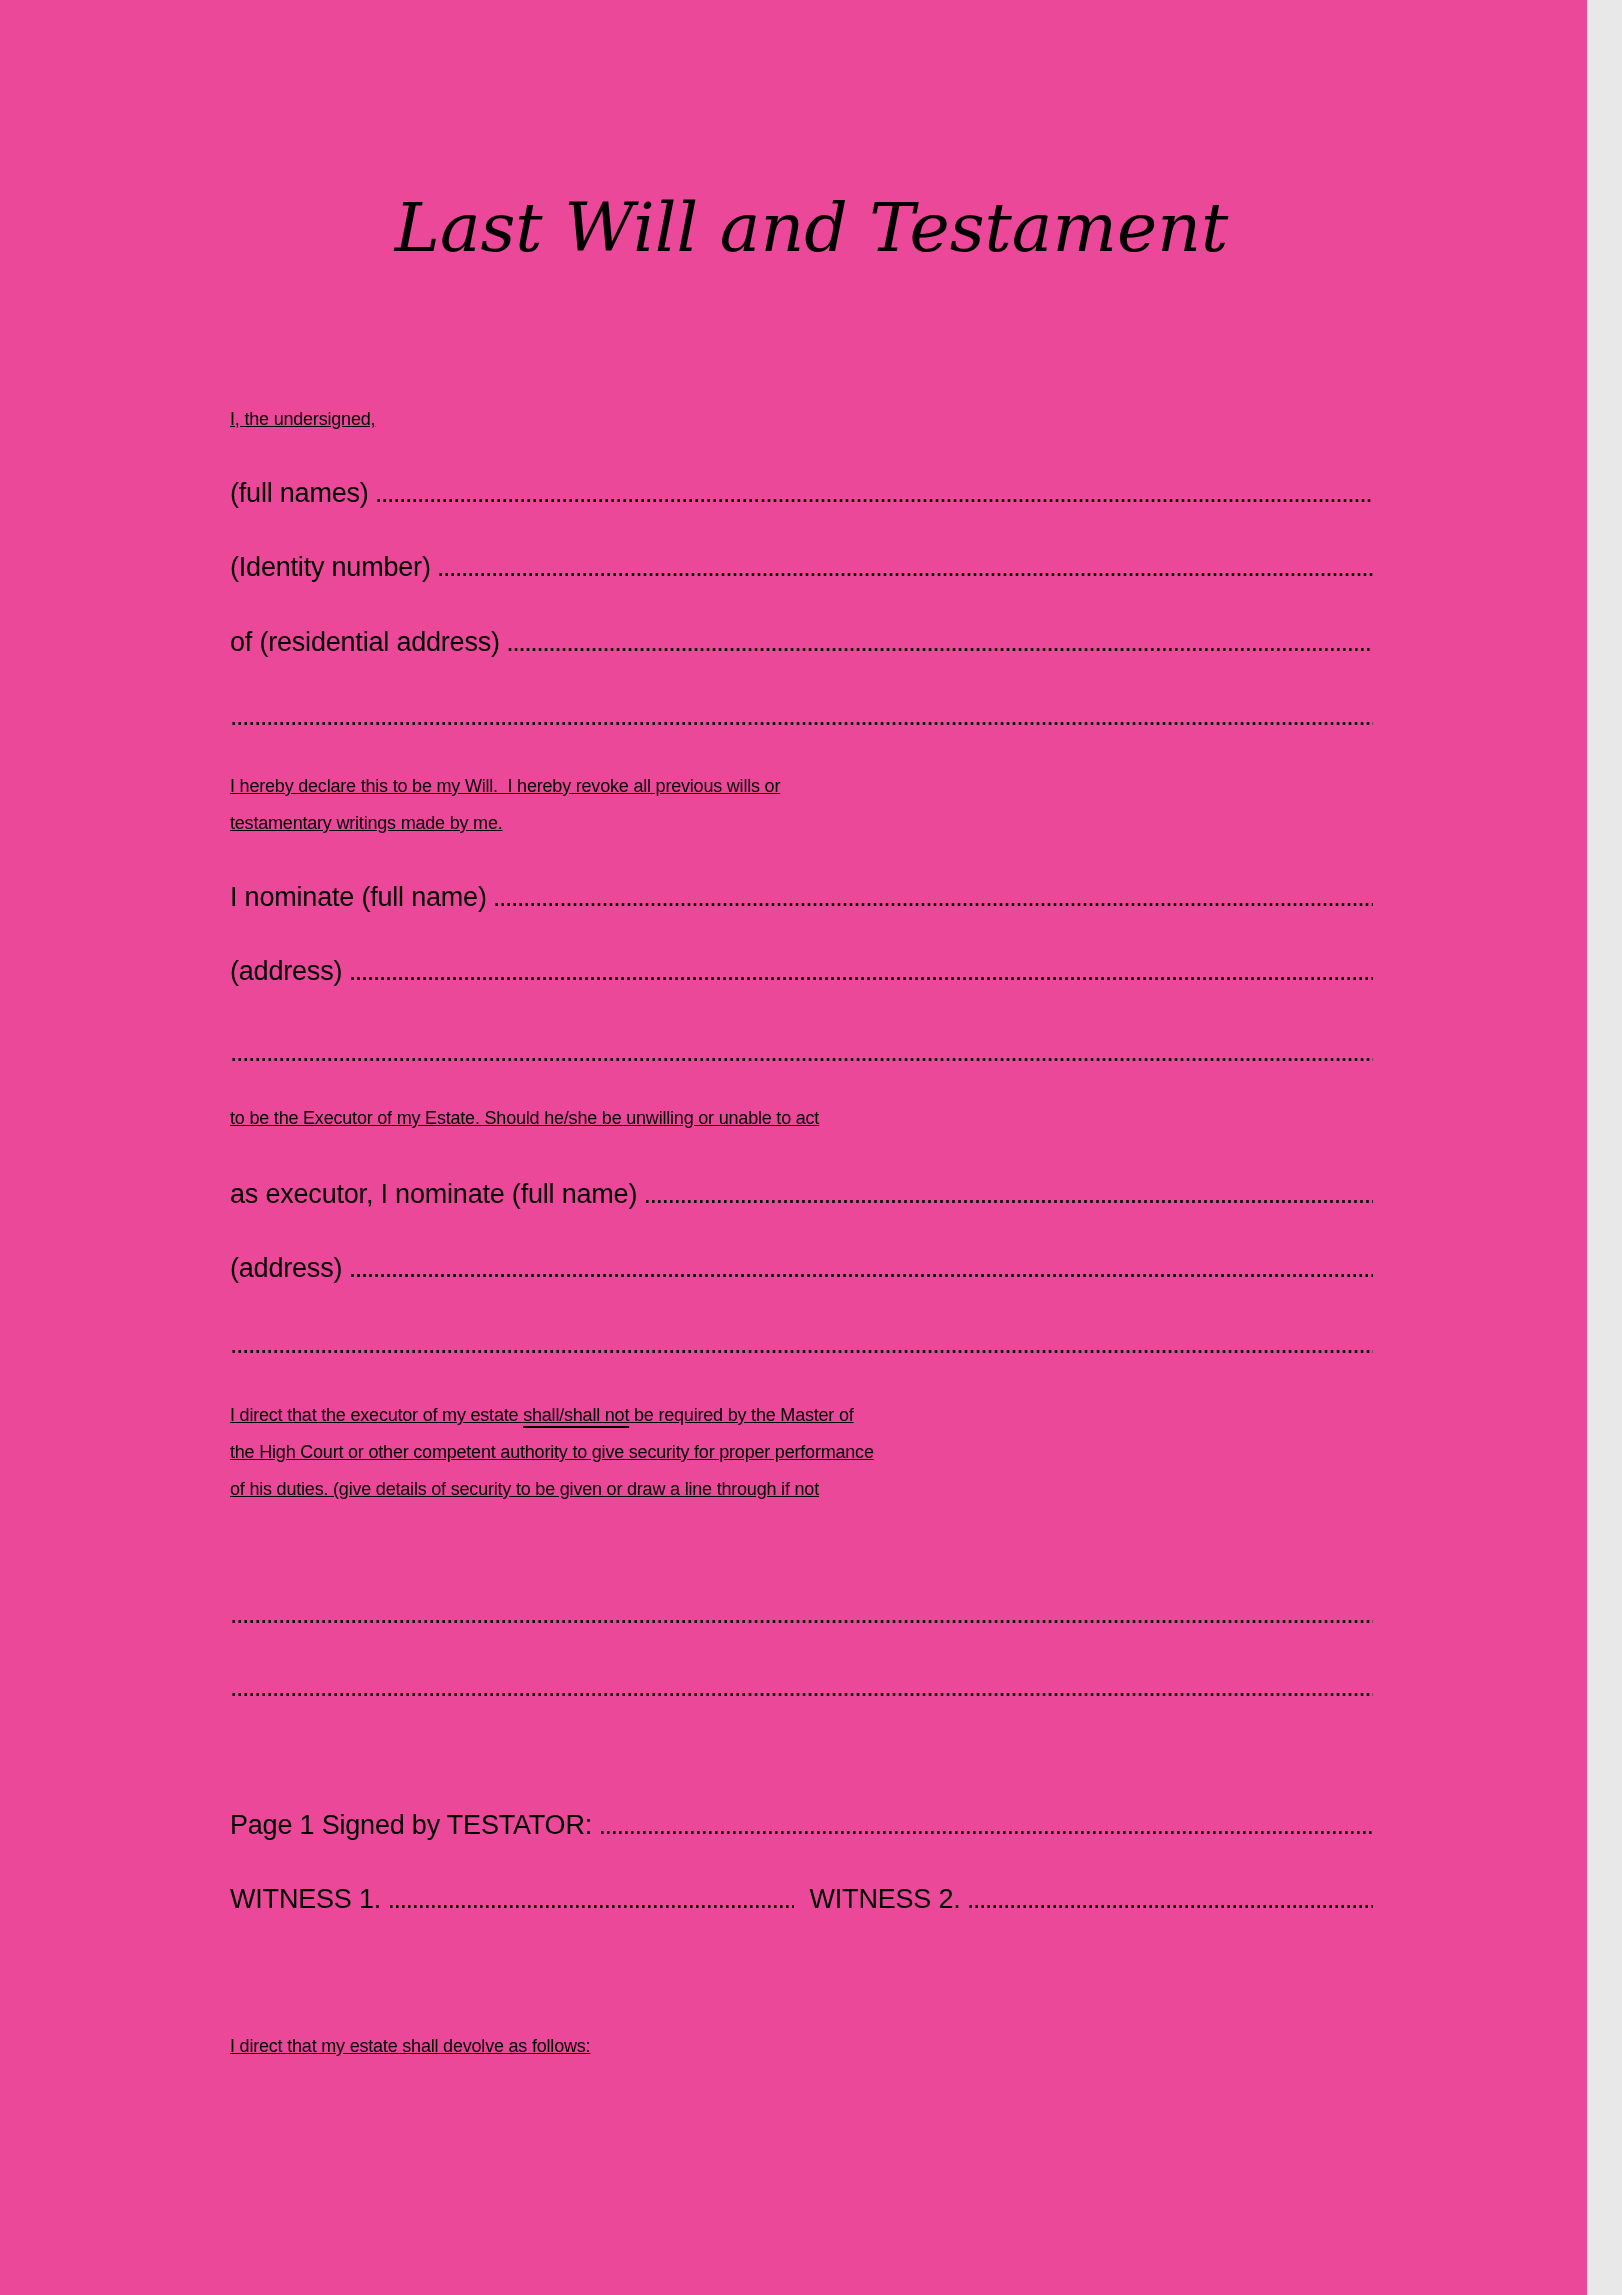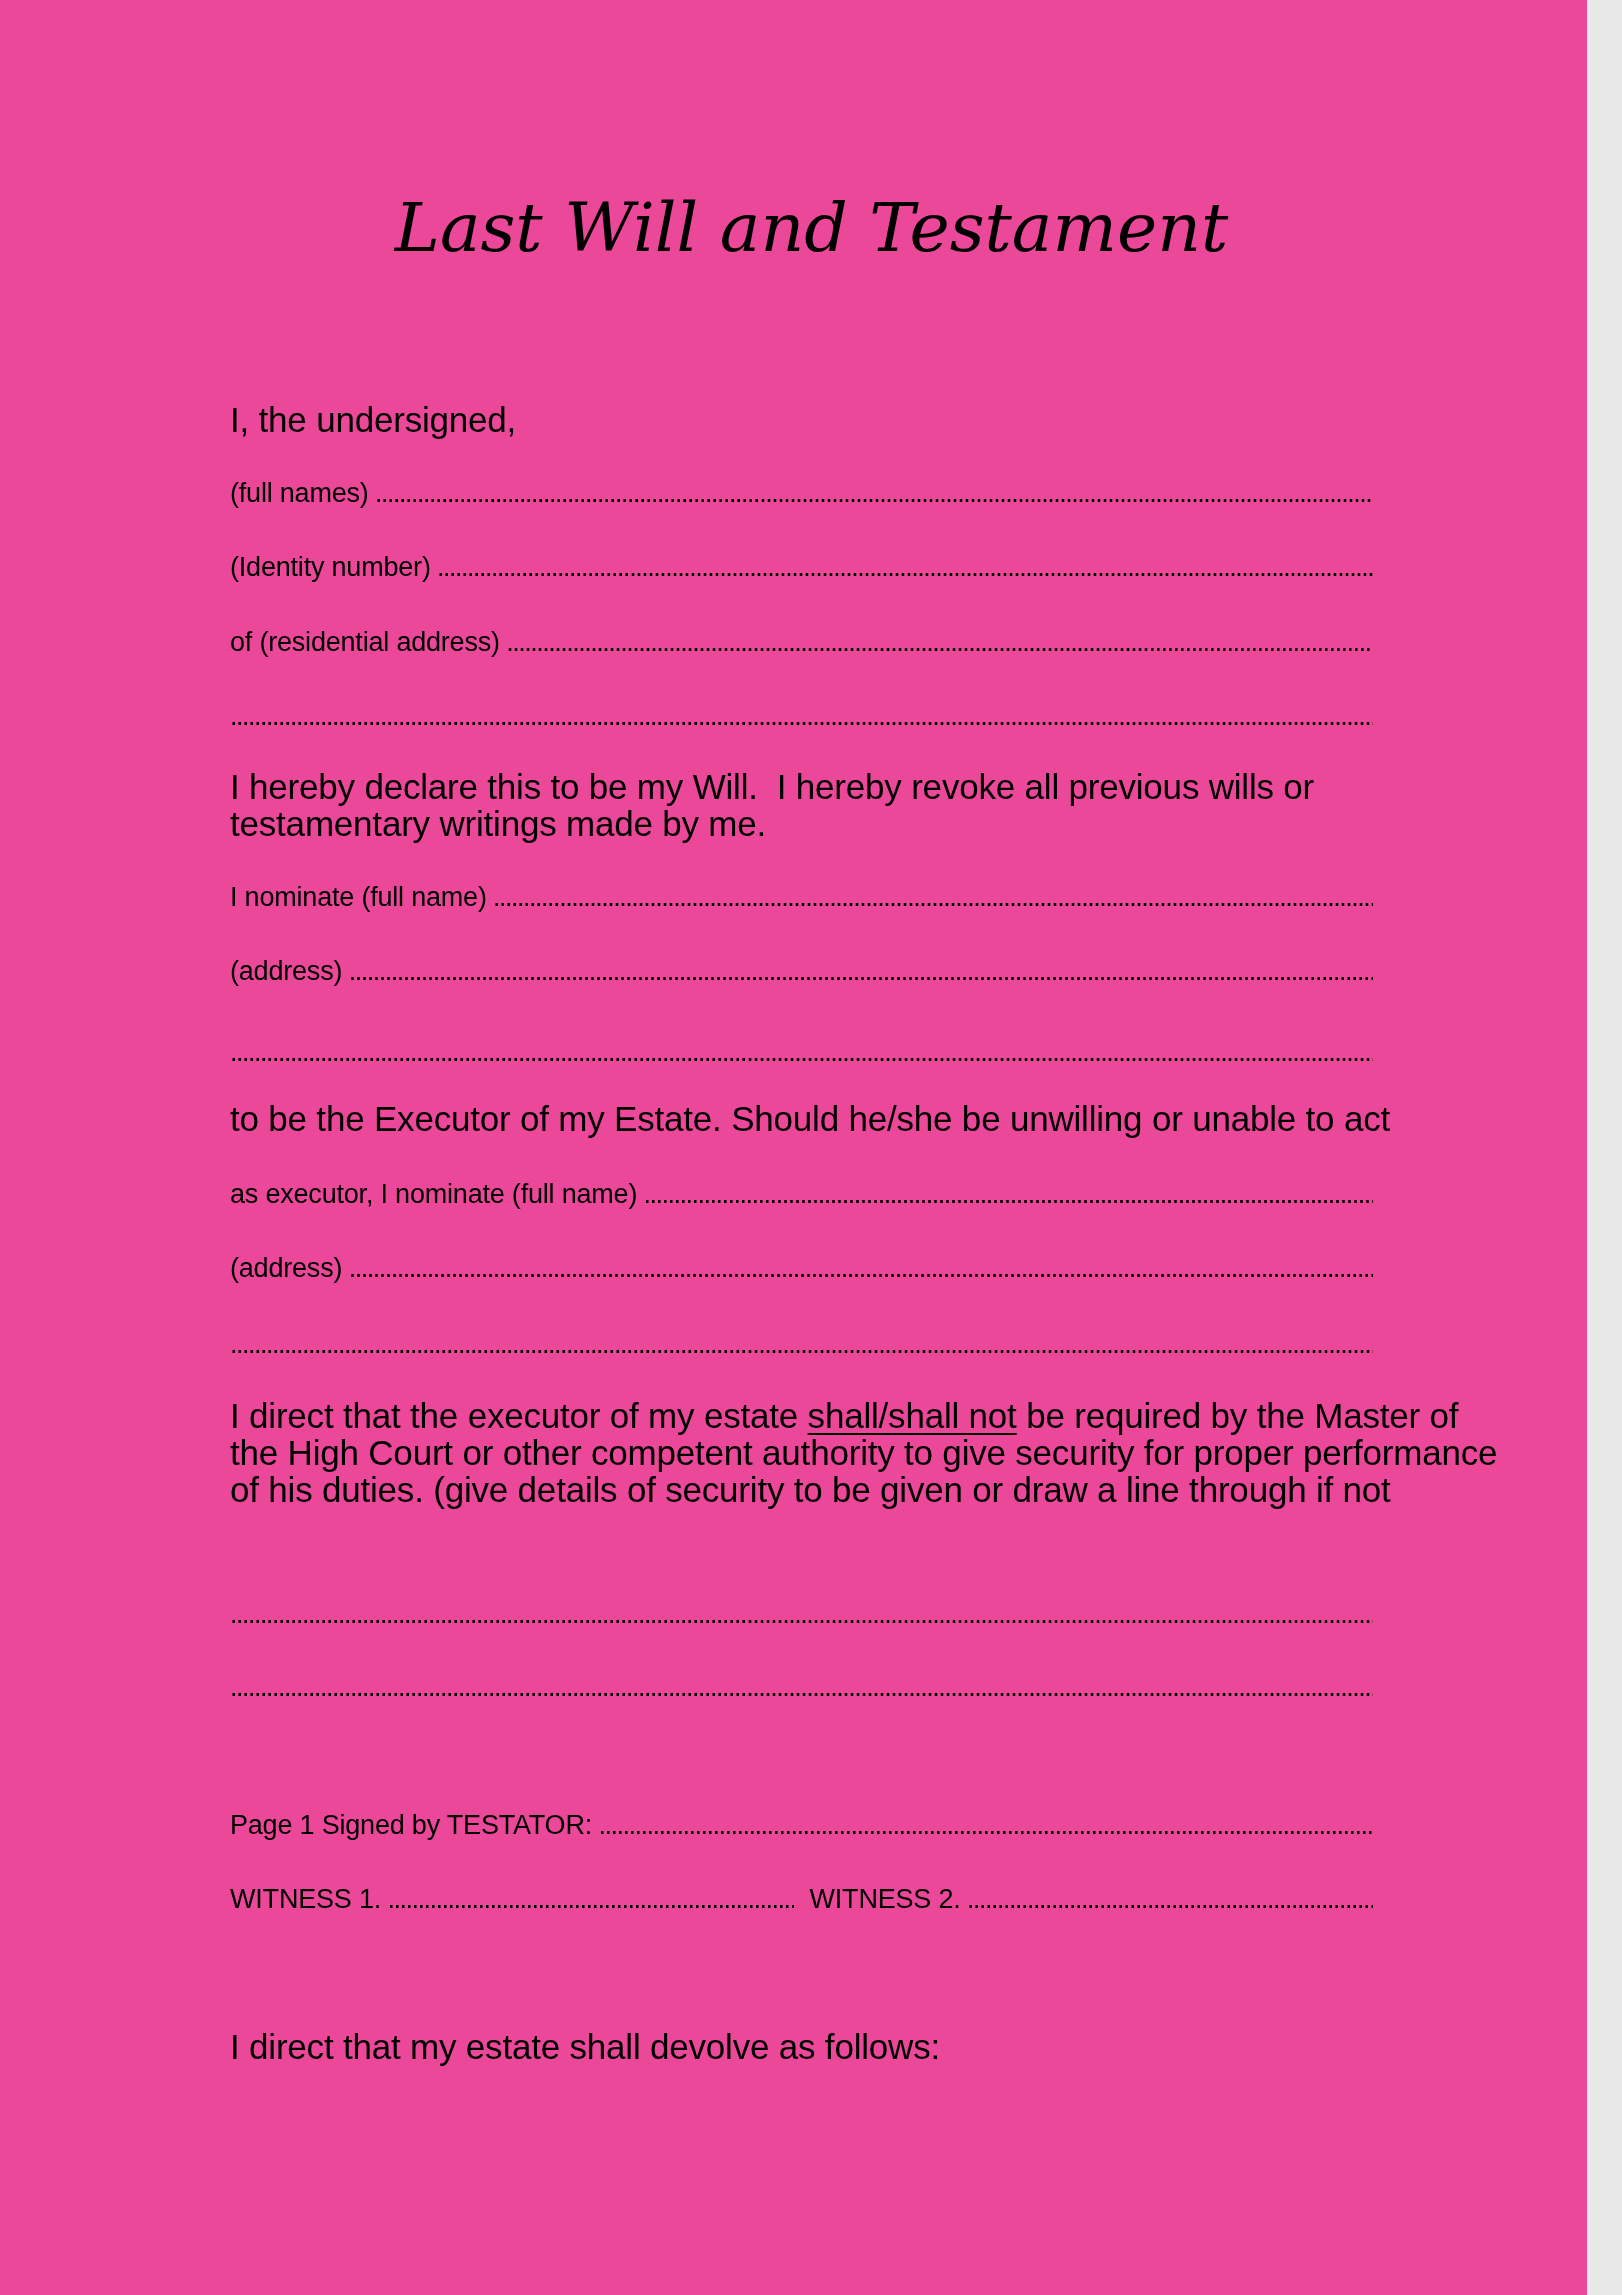--- a/index.html
+++ b/index.html
@@ -36,24 +36,25 @@
   .dots {
     flex: 1 1 auto;
     overflow: hidden;
     white-space: nowrap;
     letter-spacing: -1.5px;
     margin-left: 6.4px;
   }
   .dots.full { margin-left: 0; }
   .gap2 { margin-left: 16px; }
   .line {
-    font-size: 35px;
+    font-size: 18px;
     line-height: 37px;
     white-space: pre;
     letter-spacing: -0.2px;
+    text-decoration: underline;
   }
   .uline {
     text-decoration: underline;
     text-decoration-thickness: 1.8px;
     text-underline-offset: 4.6px;
   }
 </style>
 </head>
 <body>
 

